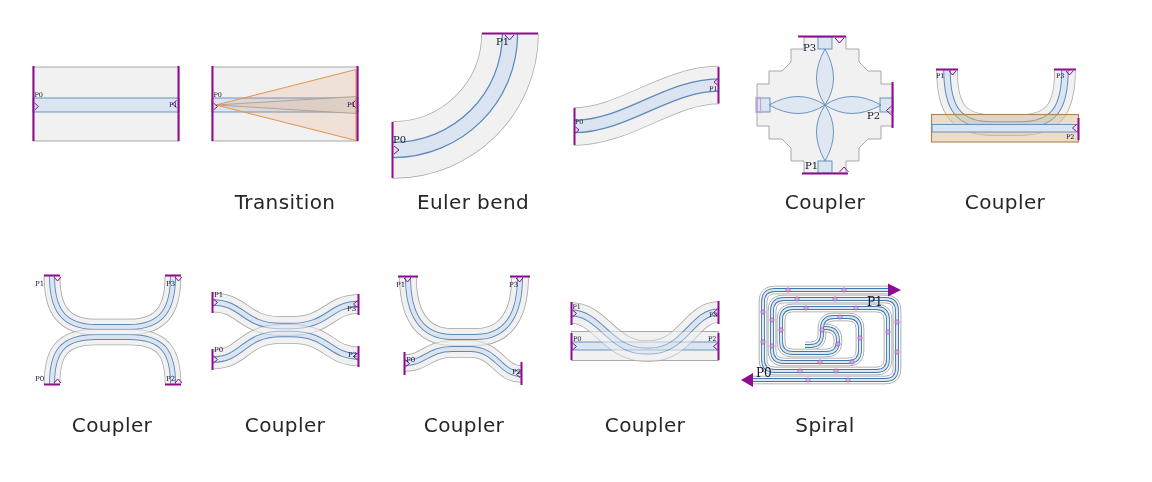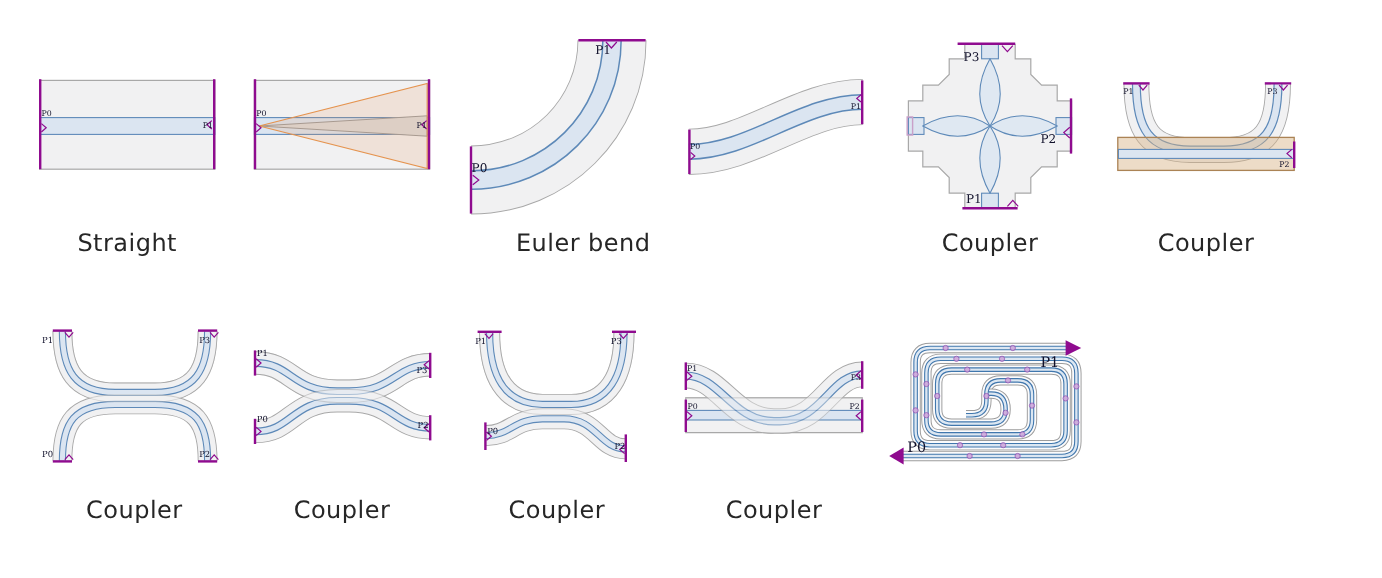--- a/index.html
+++ b/index.html
@@ -276,22 +276,23 @@
       <circle class="mark" cx="822" cy="330" r="2.2"></circle>
       <circle class="mark" cx="838" cy="344" r="2.2"></circle>
     </g>
     <path d="M753 373 L741 380 L753 387 Z" fill="#8f0b8f"></path>
     <path d="M888 283.5 L901 290 L888 296.5 Z" fill="#8f0b8f"></path>
     <text class="pll" x="756" y="377">P0</text>
     <text class="pll" x="867" y="306">P1</text>
   </g>
 </svg>
 
-  <div class="cap" style="left:26px;top:190px;width:160px">Straight</div>
-  <div class="cap" style="left:406px;top:190px;width:160px">Euler bend</div>
+  <div class="cap" style="left:205px;top:190px;width:160px">Transition</div>
+  <div class="cap" style="left:393px;top:190px;width:160px">Euler bend</div>
   <div class="cap" style="left:745px;top:190px;width:160px">Coupler</div>
   <div class="cap" style="left:925px;top:190px;width:160px">Coupler</div>
   <div class="cap" style="left:32px;top:413px;width:160px">Coupler</div>
   <div class="cap" style="left:205px;top:413px;width:160px">Coupler</div>
   <div class="cap" style="left:384px;top:413px;width:160px">Coupler</div>
   <div class="cap" style="left:565px;top:413px;width:160px">Coupler</div>
+  <div class="cap" style="left:745px;top:413px;width:160px">Spiral</div>
 
 </div>
 
 </body></html>

